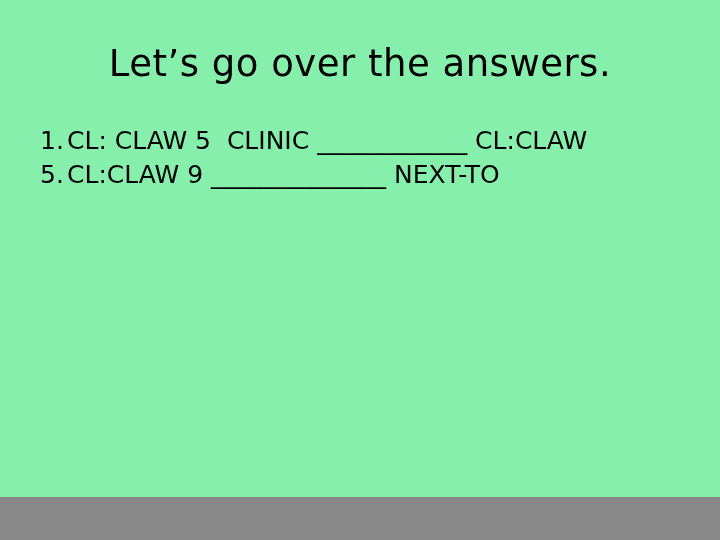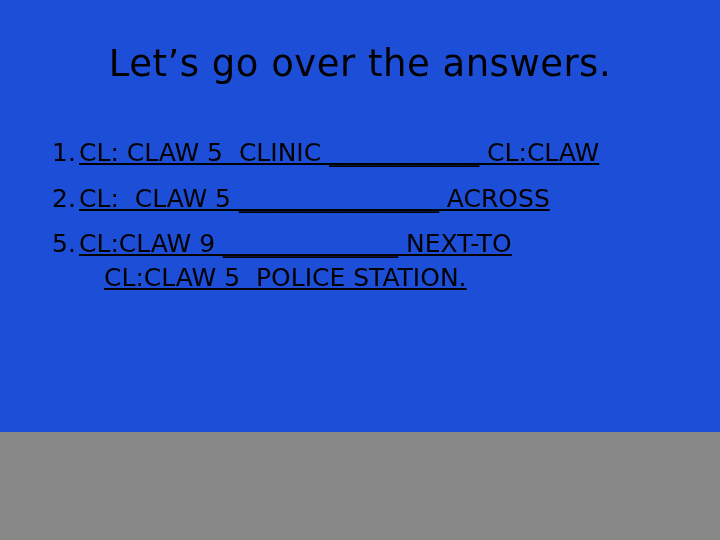--- a/index.html
+++ b/index.html
@@ -3,22 +3,22 @@
 <meta charset="utf-8">
 <style>
   html, body {
     margin: 0;
     padding: 0;
     background: #888888;
   }
   .slide {
     position: relative;
     width: 720px;
-    height: 432px;
-    background: #1d4ed8;
+    height: 497px;
+    background: #86efac;
     color: #000000;
     font-family: "DejaVu Sans", sans-serif;
     overflow: hidden;
   }
   .title {
     position: absolute;
     top: 42px;
     left: 0;
     right: 0;
     text-align: center;
@@ -29,22 +29,21 @@
   }
   .content {
     position: absolute;
     top: 124px;
     left: 40px;
     right: 12px;
     font-size: 25px;
     line-height: 33.5px;
   }
   .item {
-    margin: 12px;
-    text-decoration: underline;
+    margin: 0;
   }
   .line1 {
     white-space: pre;
   }
   .num {
     display: inline-block;
     min-width: 27px;
     white-space: pre;
   }
   .line2 {
@@ -60,24 +59,22 @@
 
   <div class="title">Let’s go over the answers.</div>
 
   <div class="content">
 
     <div class="item">
       <div class="line1"><span class="num">1.</span><span>CL: CLAW 5  CLINIC ____________ CL:CLAW</span></div>
     </div>
 
     <div class="item">
-      <div class="line1"><span class="num">2.</span><span>CL:  CLAW 5 ________________ ACROSS</span></div>
     </div>
 
 
 
     <div class="item">
       <div class="line1"><span class="num">5.</span><span>CL:CLAW 9 ______________ NEXT-TO</span></div>
-      <div class="line2">CL:CLAW 5  POLICE STATION.</div>
     </div>
 
   </div>
 </div>
 
 </body></html>

